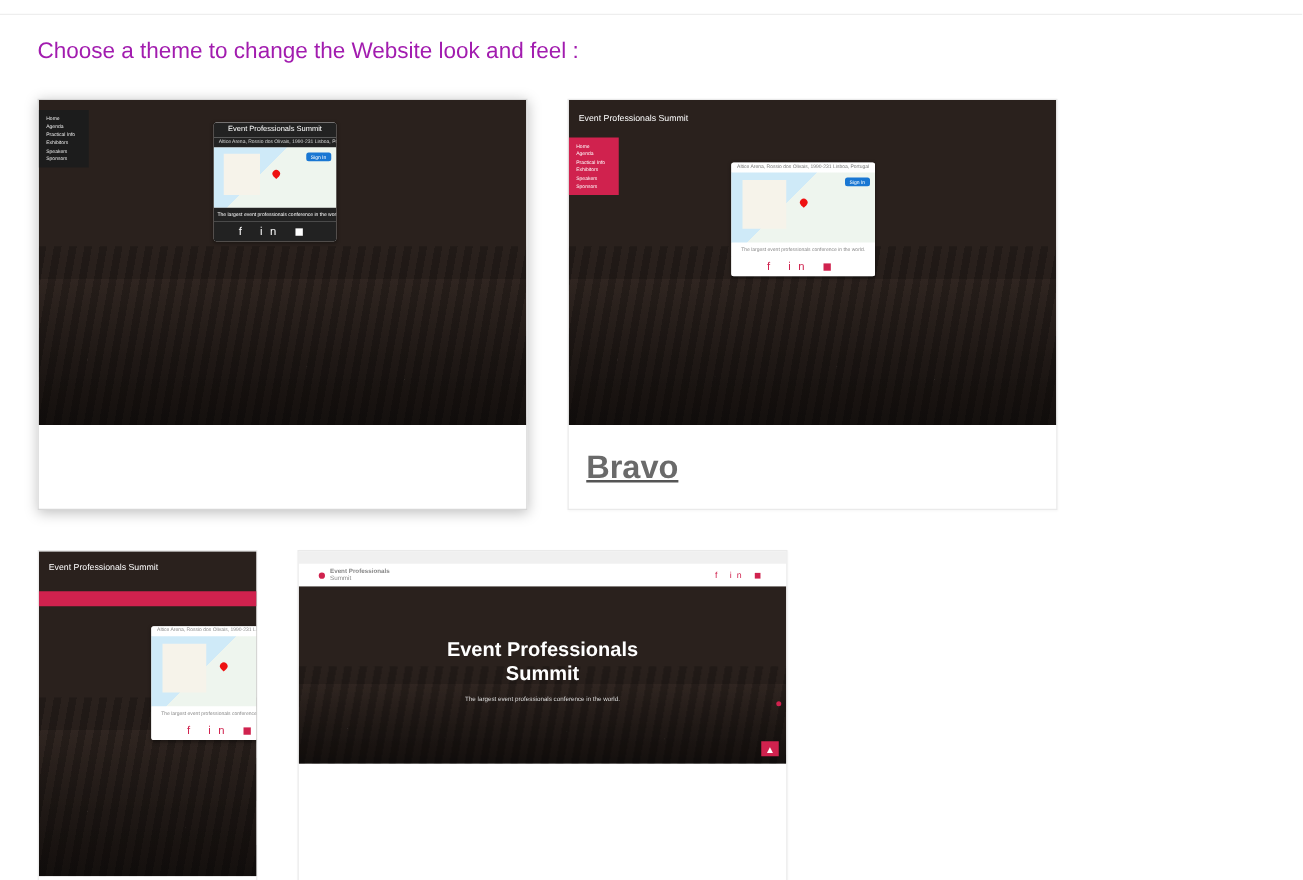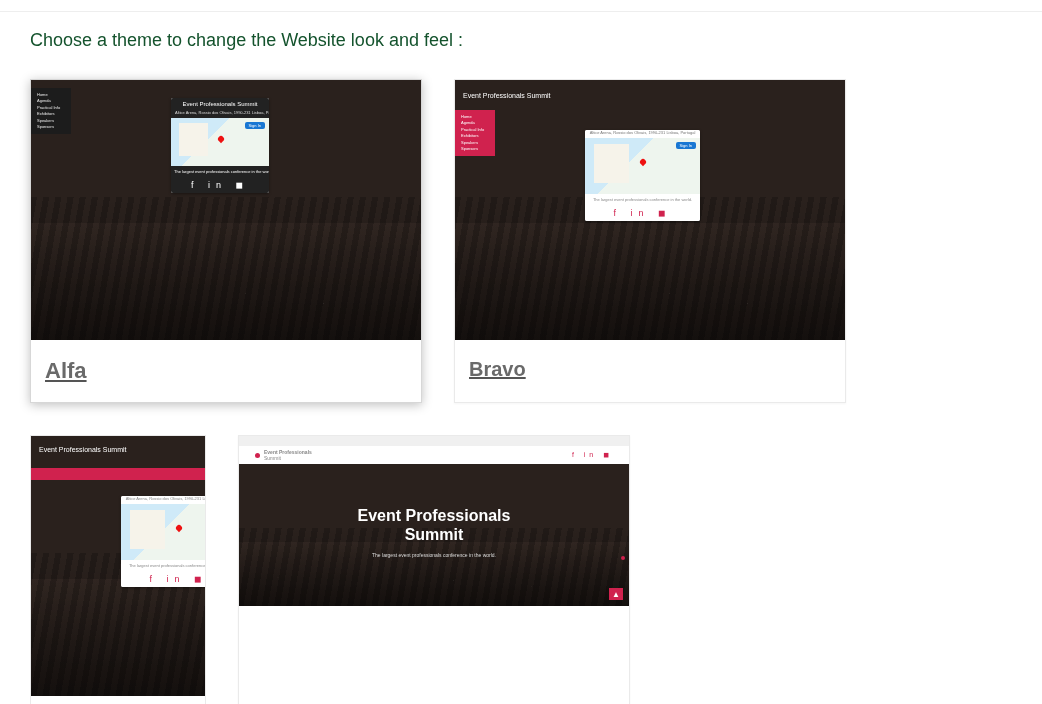--- a/index.html
+++ b/index.html
@@ -1,26 +1,26 @@
 <!DOCTYPE html>
 <html><head>
 <meta charset="utf-8">
 <style>
   * { box-sizing: border-box; margin: 0; padding: 0; }
   html, body { width: 1042px; height: 704px; font-family: -apple-system, Helvetica, Arial, sans-serif; background: #fff; color: #555; overflow: hidden; }
   .topbar { height: 12px; border-bottom: 1px solid #eee; background: #fff; }
   .page { padding: 18px 30px 0 30px; }
-  .page-title { font-size: 18px; font-weight: 400; color: #14532d; margin-bottom: 28px; }
+  .page-title { font-size: 18px; font-weight: 400; color: #a21caf; margin-bottom: 28px; }
   .grid { display: flex; flex-wrap: wrap; gap: 32px 32px; }
   .card { width: 392px; background: #fff; border: 1px solid #eaeaea; box-shadow: 0 1px 2px rgba(0,0,0,0.04); cursor: pointer; text-decoration: underline; }
   .card.selected { box-shadow: 0 2px 10px rgba(0,0,0,0.25); border-color: #d7d7d7; }
   .card.cut { width: 176px; overflow: hidden; }
   .preview { width: 100%; height: 260px; display: block; background: #f0f0f0; position: relative; overflow: hidden; }
   .card.cut .preview, .card.cut .label { width: 392px; }
-  .label { padding: 18px 14px; font-size: 20px; font-weight: 600; color: #6a6a6a; }
+  .label { padding: 18px 14px; font-size: 26px; font-weight: 600; color: #6a6a6a; }
   .card.selected .label { font-size: 22px; }
   .card.nolabel .preview { height: 170px; }
 
   
   .crowd {
     position: absolute; inset: 0;
     background:
       radial-gradient(1px 1px at 10% 80%, rgba(255,255,255,.15), transparent 60%),
       radial-gradient(1px 1px at 30% 85%, rgba(255,255,255,.12), transparent 60%),
       radial-gradient(1px 1px at 55% 82%, rgba(255,255,255,.12), transparent 60%),
@@ -109,21 +109,20 @@
           <div class="panel-header">Event Professionals Summit</div>
           <div class="panel-sub">Altice Arena, Rossio dos Olivais, 1990-231 Lisboa, Portugal</div>
           <div class="map">
               <span class="signin">Sign In</span>
               <span class="map-pin"></span>
             </div>
           <div class="panel-foot">The largest event professionals conference in the world.</div>
           <div class="social">f  in  ◼</div>
         </div>
       </div>
-      <div class="label">Alfa</div>
     </div>
 
     <div class="card">
       <div class="preview">
         <div class="crowd"></div>
         <div class="bravo-title">Event Professionals Summit</div>
         <div class="sidemenu pink">
           <div>Home</div>
             <div>Agenda</div>
             <div>Practical Info</div>

